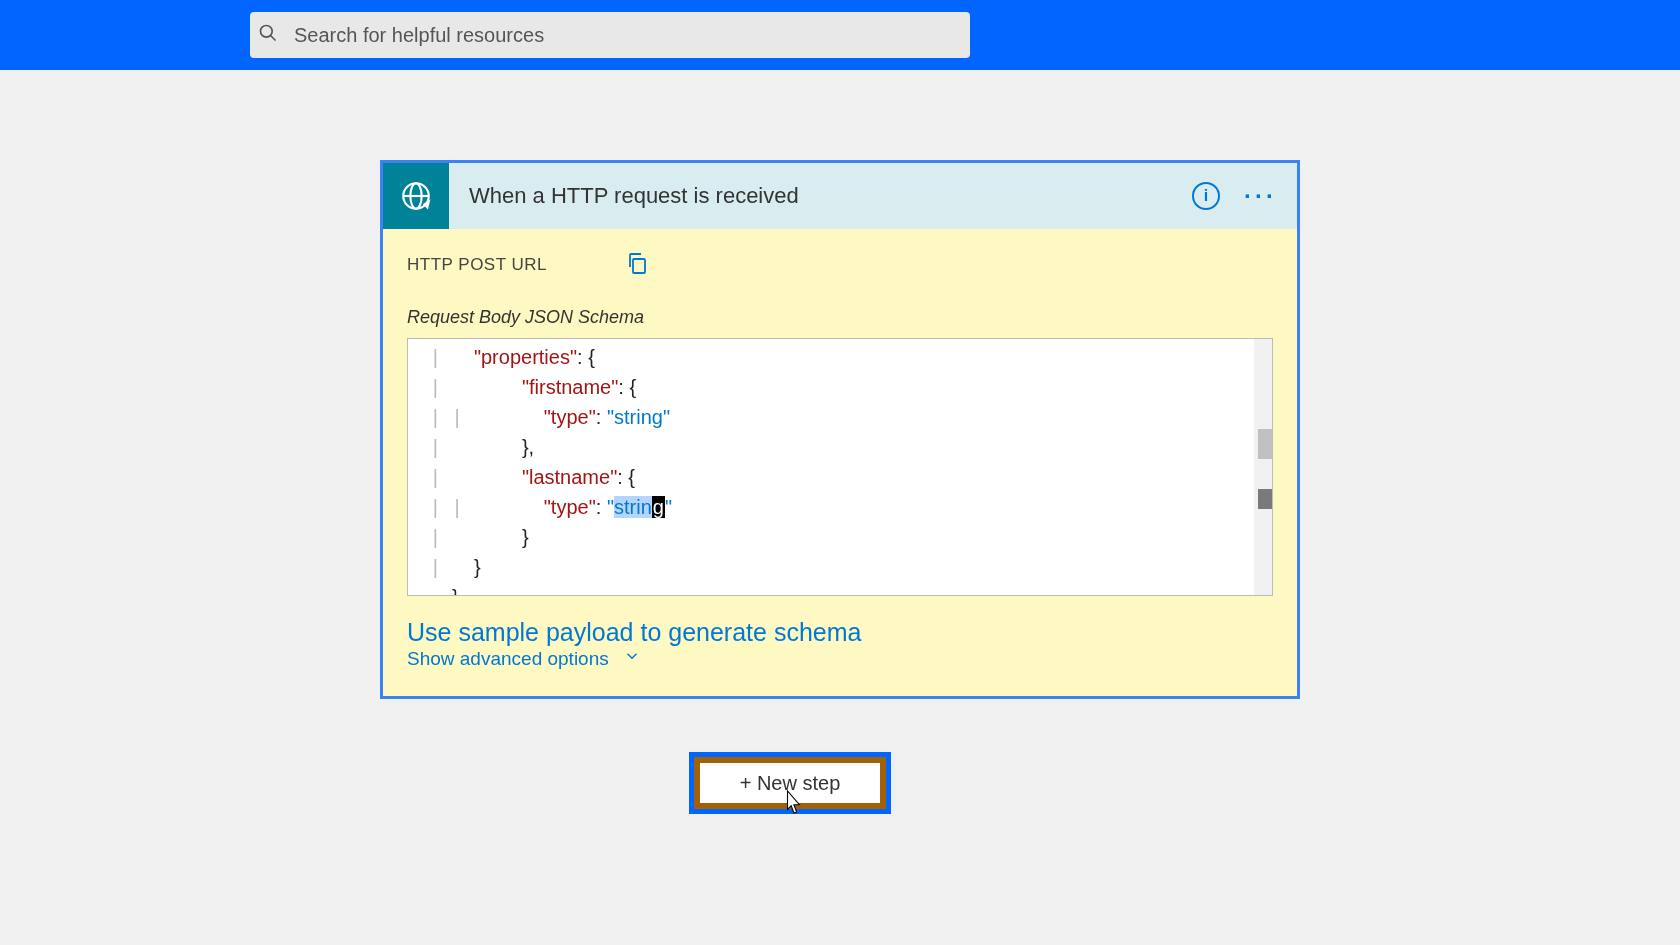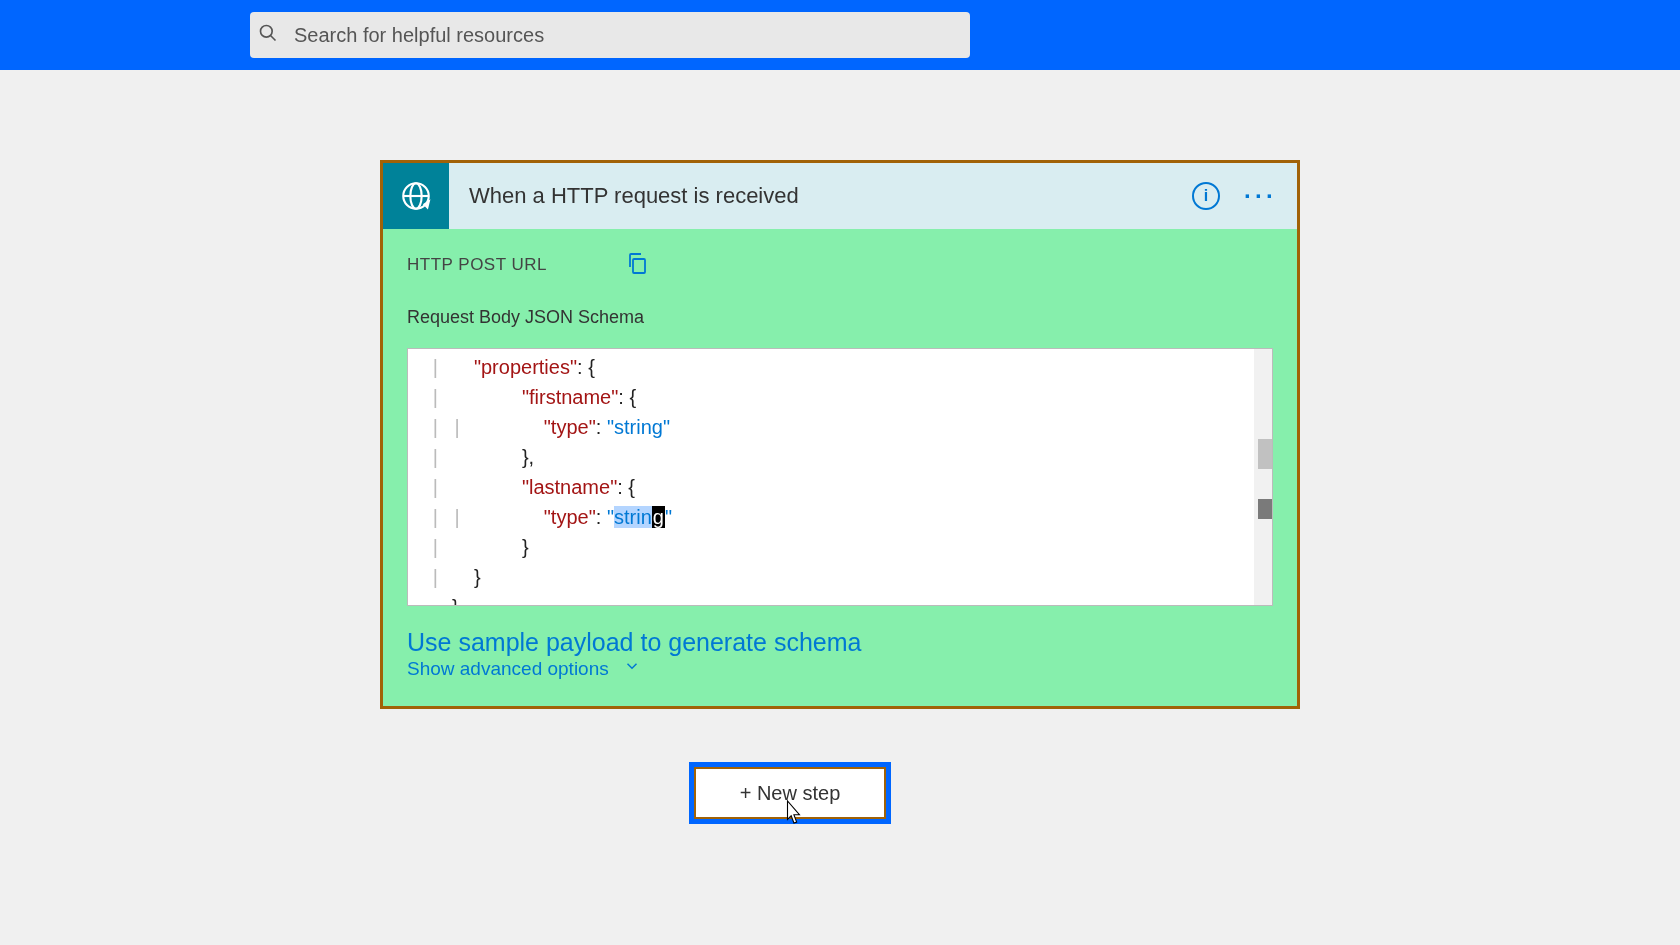--- a/index.html
+++ b/index.html
@@ -26,22 +26,22 @@
   
   .canvas {
     padding-top: 90px;
     display: flex;
     flex-direction: column;
     align-items: center;
   }
   
   .card {
     width: 920px;
-    border: 3px solid #a16207;
-    background: #86efac;
+    border: 3px solid #3b82f6;
+    background: #fef9c3;
   }
   .card-header {
     background: #d9edf1;
     height: 66px;
     display: flex;
     align-items: center;
     padding-right: 20px;
   }
   .card-header-icon {
     width: 66px;
@@ -88,21 +88,21 @@
     color: #333;
     padding: 12px 14px;
     font-size: 19px;
     border: 1px solid #aaa;
   }
   .copy-btn {
     margin-left: 18px;
     color: #0078d4;
   }
   
-  .schema-label { color: #333; font-size: 18px; margin-bottom: 20px; }
+  .schema-label { color: #333; font-size: 18px; margin-bottom: 10px; font-style: italic; }
   
   .code-box {
     border: 1px solid #bbb;
     background: #fff;
     position: relative;
     height: 258px;
     overflow: hidden;
     padding-left: 8px;
     padding-top: 4px;
   }
@@ -148,21 +148,21 @@
   }
   .btn {
     width: 192px;
     height: 52px;
     display: flex;
     align-items: center;
     justify-content: center;
     font-size: 20px;
     color: #333;
     background: #fff;
-    border: 2px solid #a16207;
+    border: 6px solid #a16207;
   }
   .btn.highlight {
     outline: 5px solid #0066ff;
   }
   .btn.save { color: #999; }
   
   .cursor-ptr {
     position: absolute;
     width: 22px;
     height: 26px;

